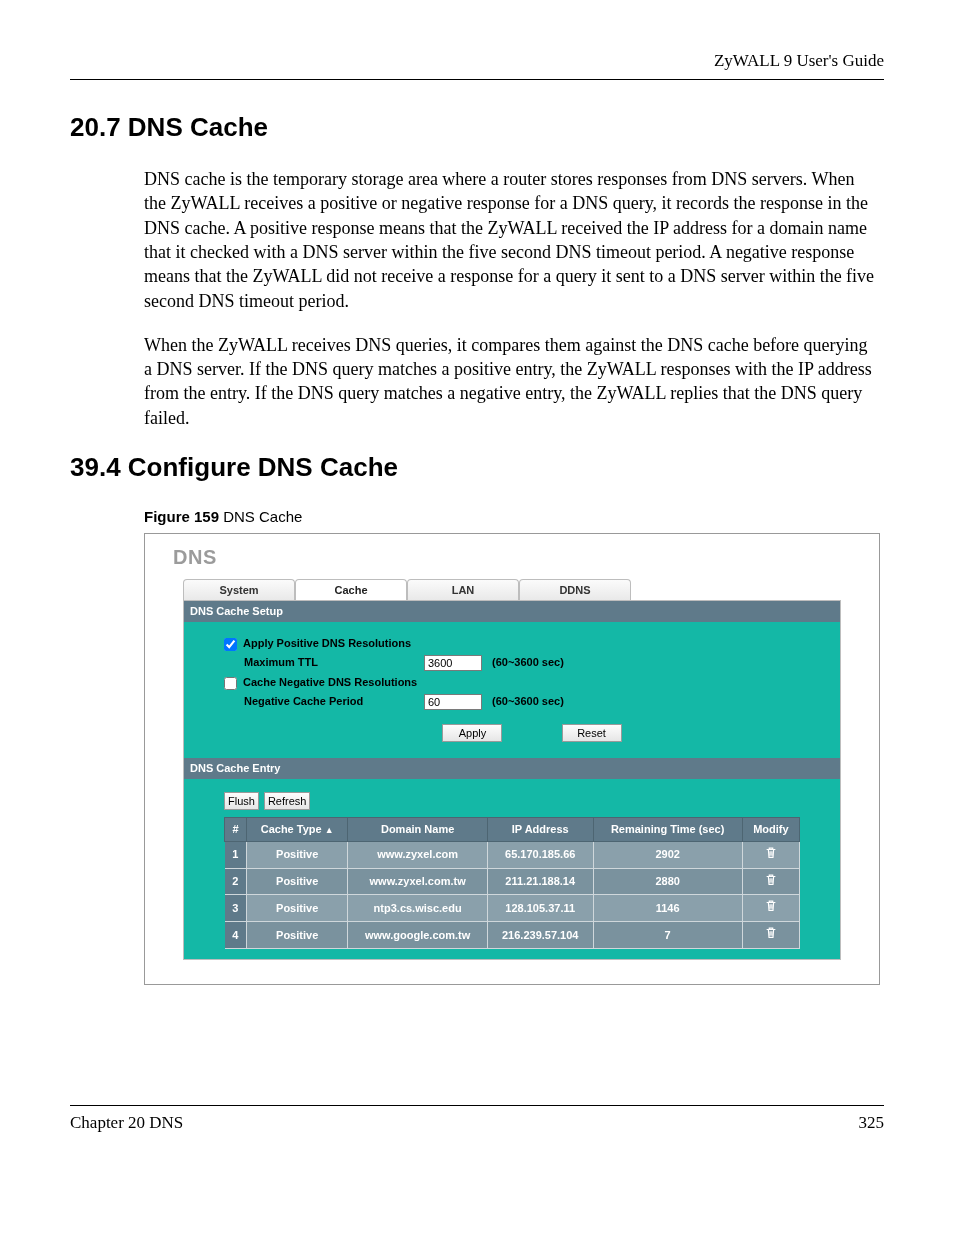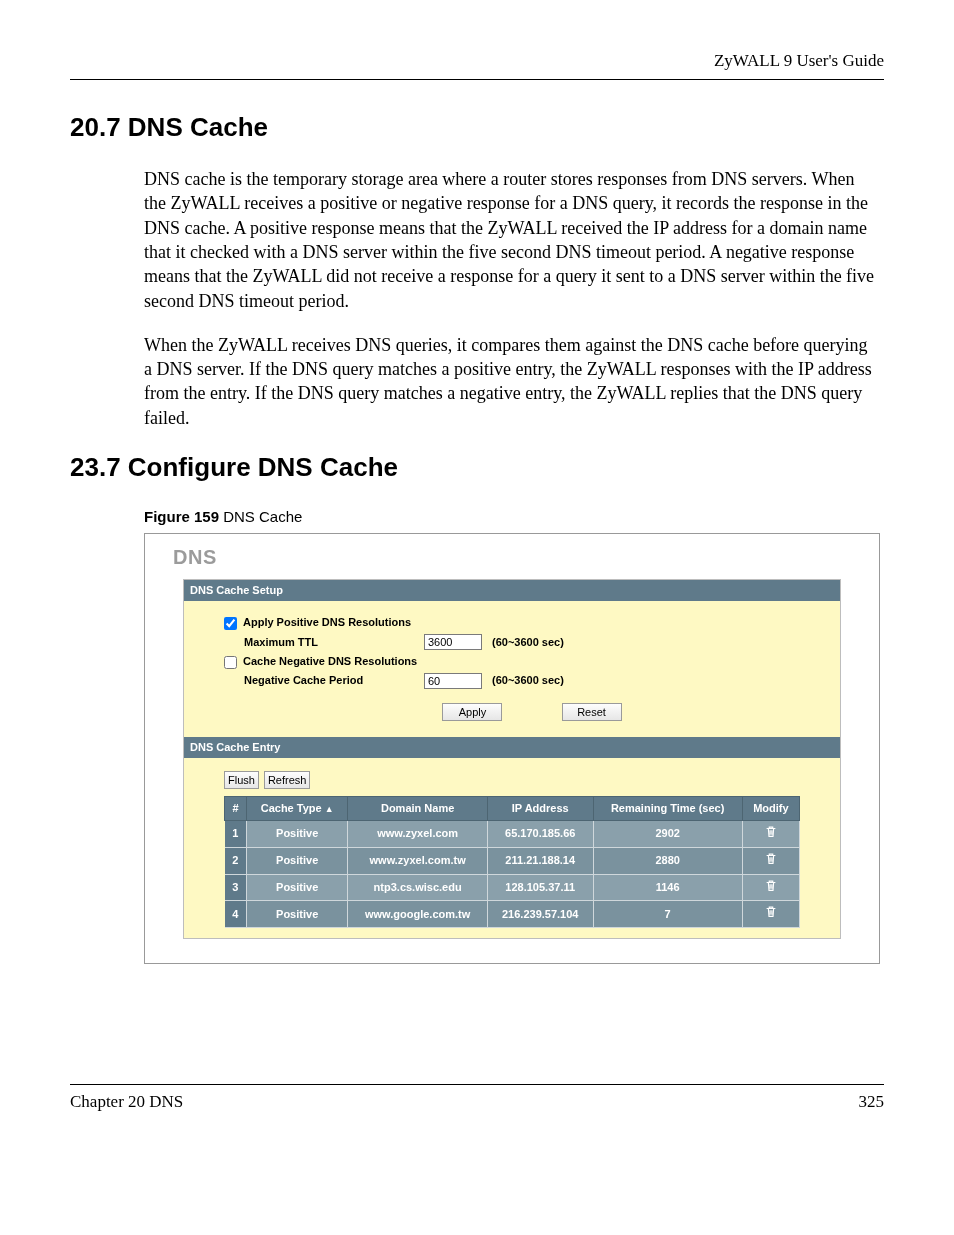--- a/index.html
+++ b/index.html
@@ -71,21 +71,21 @@
   }
   .tab.inactive { color: #333; }
   .tab.active {
     background: #fff;
     position: relative;
     z-index: 2;
   }
   .panel {
     border: 1px solid #bdbdbd;
     margin: 0 28px 0 28px;
-    background: #fef9c3;
+    background: #14b8a6;
     padding-bottom: 10px;
   }
   .section-bar {
     background: #5f7a8a;
     color: #fff;
     font-size: 11px;
     font-weight: bold;
     padding: 3px 6px;
   }
   .form-area {
@@ -168,30 +168,36 @@
 
 <div class="header-right">ZyWALL 9 User's Guide</div>
 <hr class="top-rule">
 
 <h2 class="section">20.7  DNS Cache</h2>
 <div class="body-block">
   <p>DNS cache is the temporary storage area where a router stores responses from DNS servers. When the ZyWALL receives a positive or negative response for a DNS query, it records the response in the DNS cache. A positive response means that the ZyWALL received the IP address for a domain name that it checked with a DNS server within the five second DNS timeout period. A negative response means that the ZyWALL did not receive a response for a query it sent to a DNS server within the five second DNS timeout period.</p>
   <p>When the ZyWALL receives DNS queries, it compares them against the DNS cache before querying a DNS server. If the DNS query matches a positive entry, the ZyWALL responses with the IP address from the entry. If the DNS query matches a negative entry, the ZyWALL replies that the DNS query failed.</p>
 </div>
 
-<h2 class="section">23.7  Configure DNS Cache</h2>
+<h2 class="section">39.4  Configure DNS Cache</h2>
 <div class="body-block">
 
   <div class="fig-caption">
     <b>Figure 159</b><span>   DNS Cache</span>
   </div>
 
   <div class="shot">
     <div class="app-title">DNS</div>
 
+    <div class="tabbar">
+      <div class="tab inactive">System</div>
+      <div class="tab active">Cache</div>
+      <div class="tab inactive">LAN</div>
+      <div class="tab inactive">DDNS</div>
+    </div>
 
     <div class="panel">
 
       <div class="section-bar">DNS Cache Setup</div>
 
       <div class="form-area">
         <div class="row">
           <input type="checkbox" checked="" style="">
           <span style="font-weight:bold;">Apply Positive DNS Resolutions</span>
         </div>

